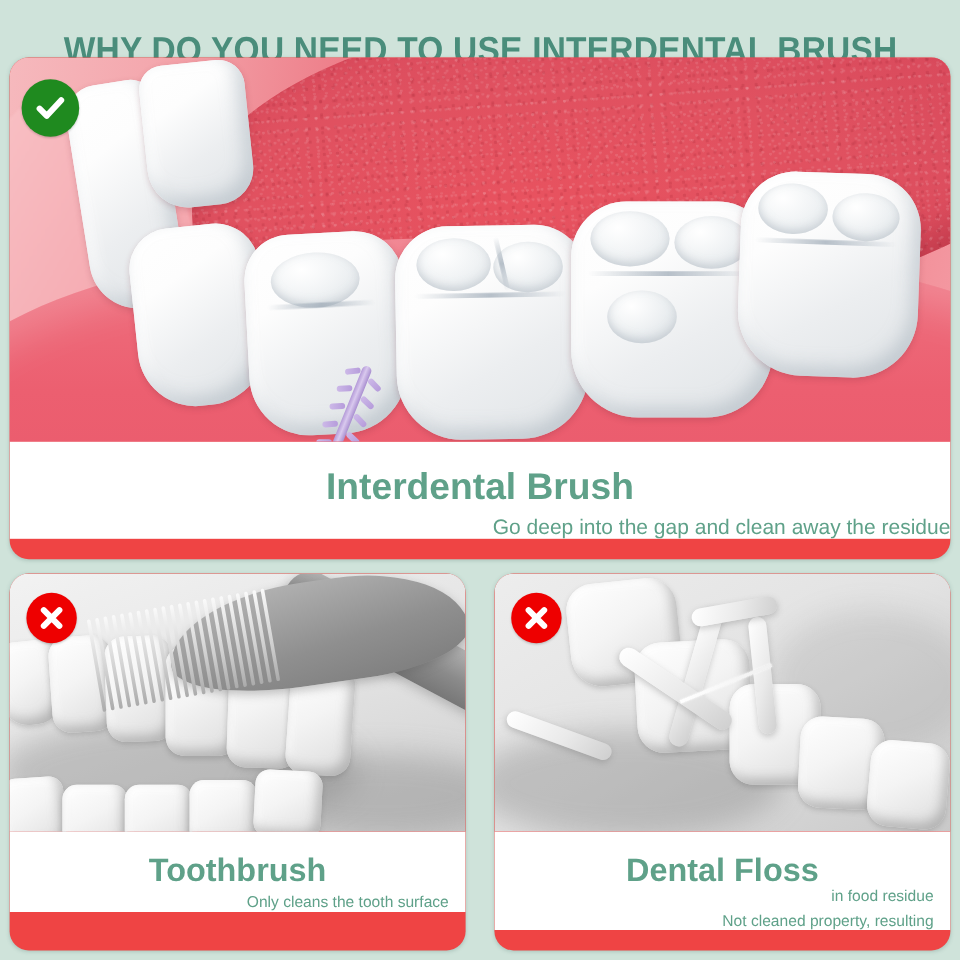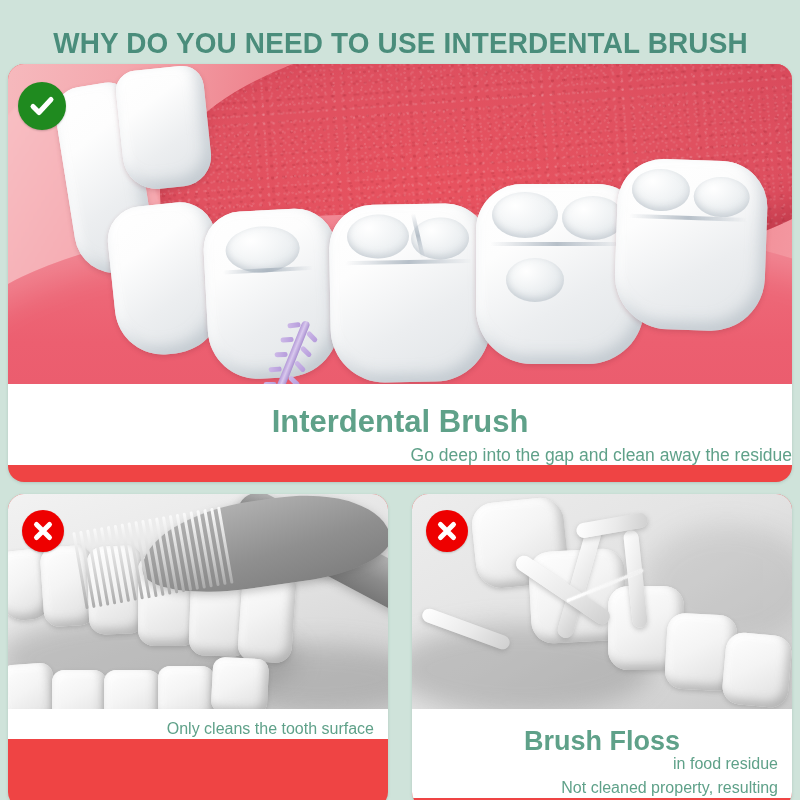--- a/index.html
+++ b/index.html
@@ -8,22 +8,21 @@
     background:#cfe3da;
     font-family:"Liberation Sans", sans-serif;
     overflow:hidden;
   }
   .poster{position:relative;width:800px;height:800px;box-sizing:border-box;}
 
   
   .title-bar{
     height:46px;
     display:flex;align-items:center;justify-content:center;
-    padding-top:4px;
-    margin-top:16px;
+    padding-top:20px;
   }
   .title{
     color:#4a8d7b;
     font-size:30px;
     font-weight:bold;
     letter-spacing:0.2px;
     transform:scaleX(0.93);
     transform-origin:center;
     white-space:nowrap;
     font-family:"Liberation Sans Narrow","Liberation Sans",sans-serif;
@@ -59,21 +58,21 @@
     line-height:1.05;
   }
   .cap-top .cap-title{font-size:31px;margin-top:16px;}
   .cap-bot .cap-title{font-size:27px;margin-top:12px;}
   .cap-sub{
     color:#5fa189;
     line-height:1.18;
     text-align:right;
   }
   .cap-top .cap-sub{font-size:17.5px;margin-top:6px;}
-  .cap-bot .cap-sub{font-size:16px;margin-top:5px;padding:0 14px;}
+  .cap-bot .cap-sub{font-size:13px;margin-top:5px;padding:0 14px;}
 
   
   .badge{
     position:absolute;
     border-radius:50%;
     display:flex;align-items:center;justify-content:center;
     z-index:9;
     box-shadow:0 1px 2px rgba(0,0,0,0.2);
   }
   .badge-check{left:18px;top:66px;width:48px;height:48px;background:#1f8a1f;}
@@ -331,20 +330,21 @@
       </div>
 
       <div class="badge badge-x" style="left:14px;top:16px;">
         <svg width="24" height="24" viewBox="0 0 24 24" aria-hidden="true">
           <path d="M5.5 5.5 L18.5 18.5 M18.5 5.5 L5.5 18.5" fill="none" stroke="#ffffff" stroke-width="5" stroke-linecap="round"></path>
         </svg>
       </div>
     </div>
 
     <div class="caption cap-bot">
+      <div class="cap-title">Toothbrush</div>
       <div class="cap-sub">Only cleans the tooth surface</div>
     </div>
   </div>
 
   <div class="card card-br">
 
     <div class="photo photo-bot">
       <div class="gray-scene" style="background:linear-gradient(150deg,#ededed 0%,#e2e2e2 50%,#c9c9c9 100%);">
 
         <div class="gshadow" style="left:-20px;top:130px;width:260px;height:90px;"></div>
@@ -365,19 +365,19 @@
       </div>
 
       <div class="badge badge-x" style="left:14px;top:16px;">
         <svg width="24" height="24" viewBox="0 0 24 24" aria-hidden="true">
           <path d="M5.5 5.5 L18.5 18.5 M18.5 5.5 L5.5 18.5" fill="none" stroke="#ffffff" stroke-width="5" stroke-linecap="round"></path>
         </svg>
       </div>
     </div>
 
     <div class="caption cap-bot">
-      <div class="cap-title">Brush Floss</div>
+      <div class="cap-title">Dental Floss</div>
       <div class="cap-sub" style="margin-top:0;">in food residue</div>
       <div class="cap-sub">Not cleaned property,  resulting</div>
     </div>
   </div>
 
 </div>
 
 </body></html>

